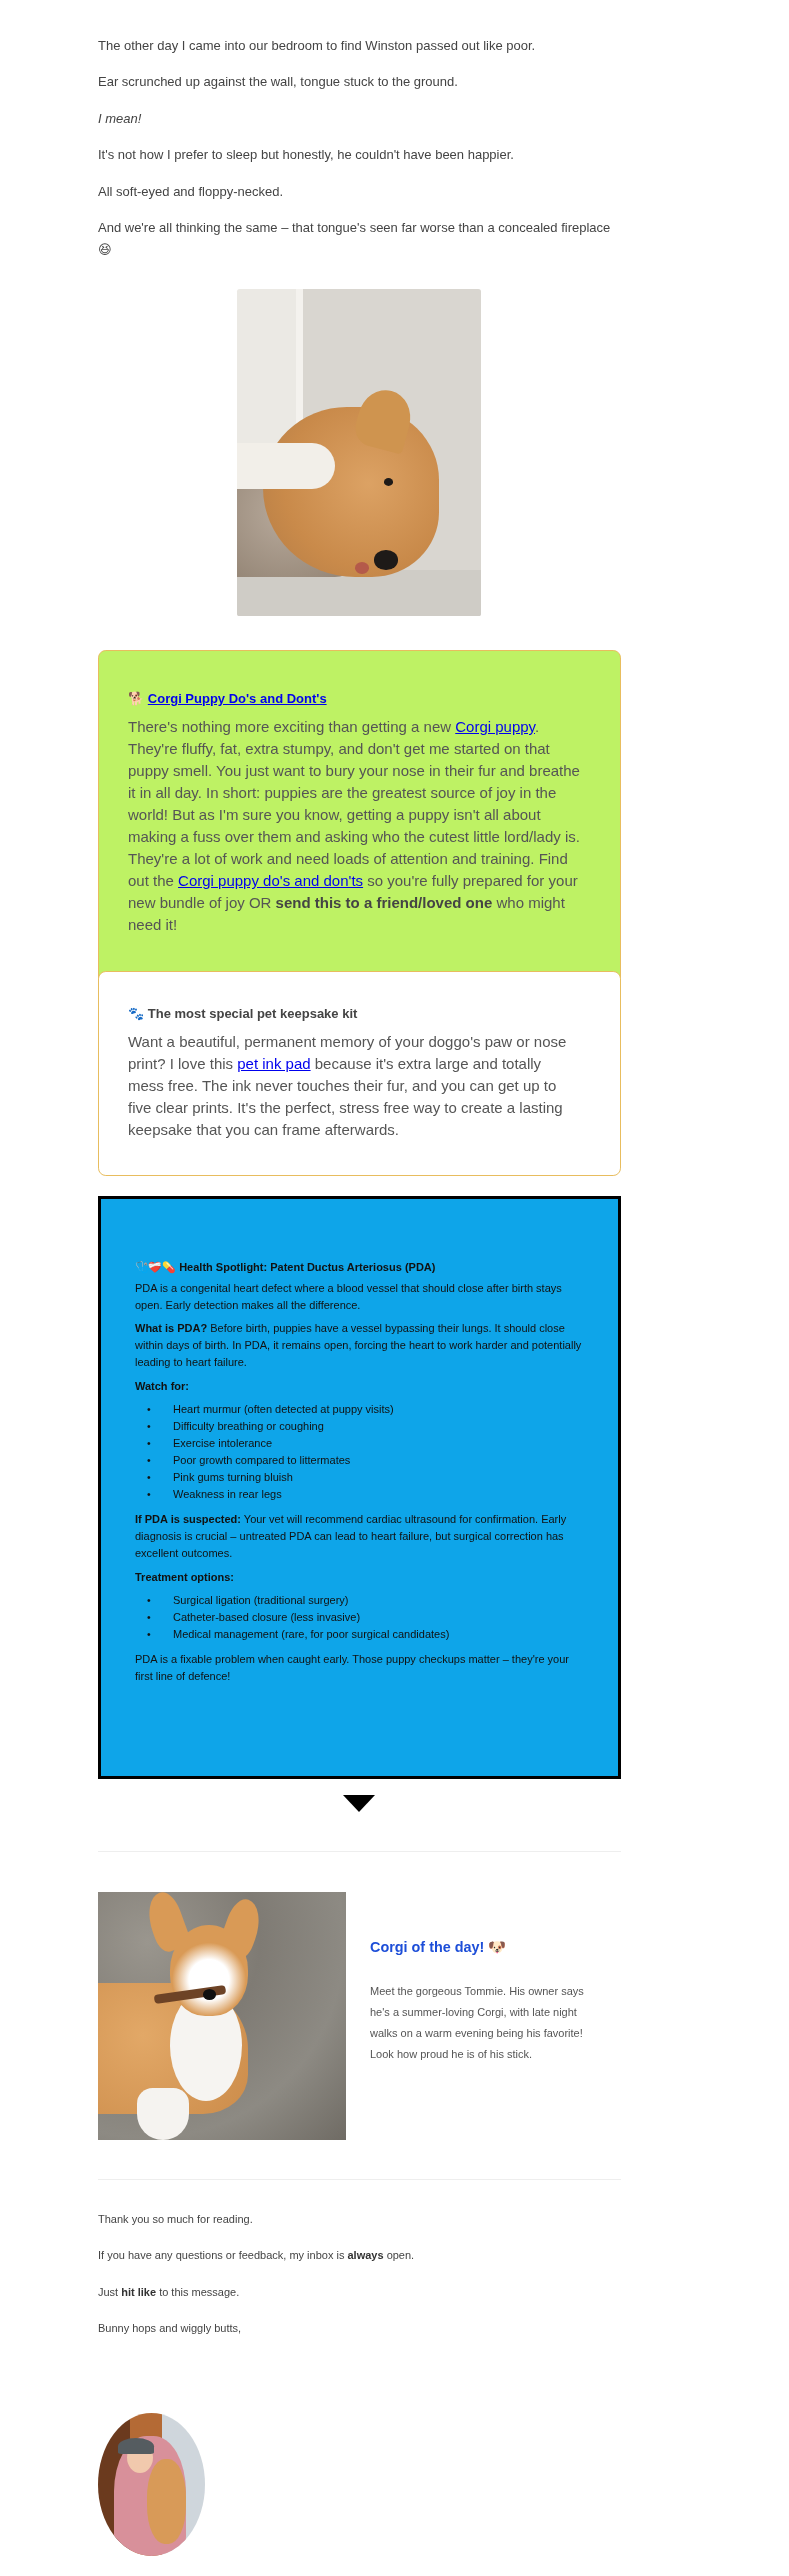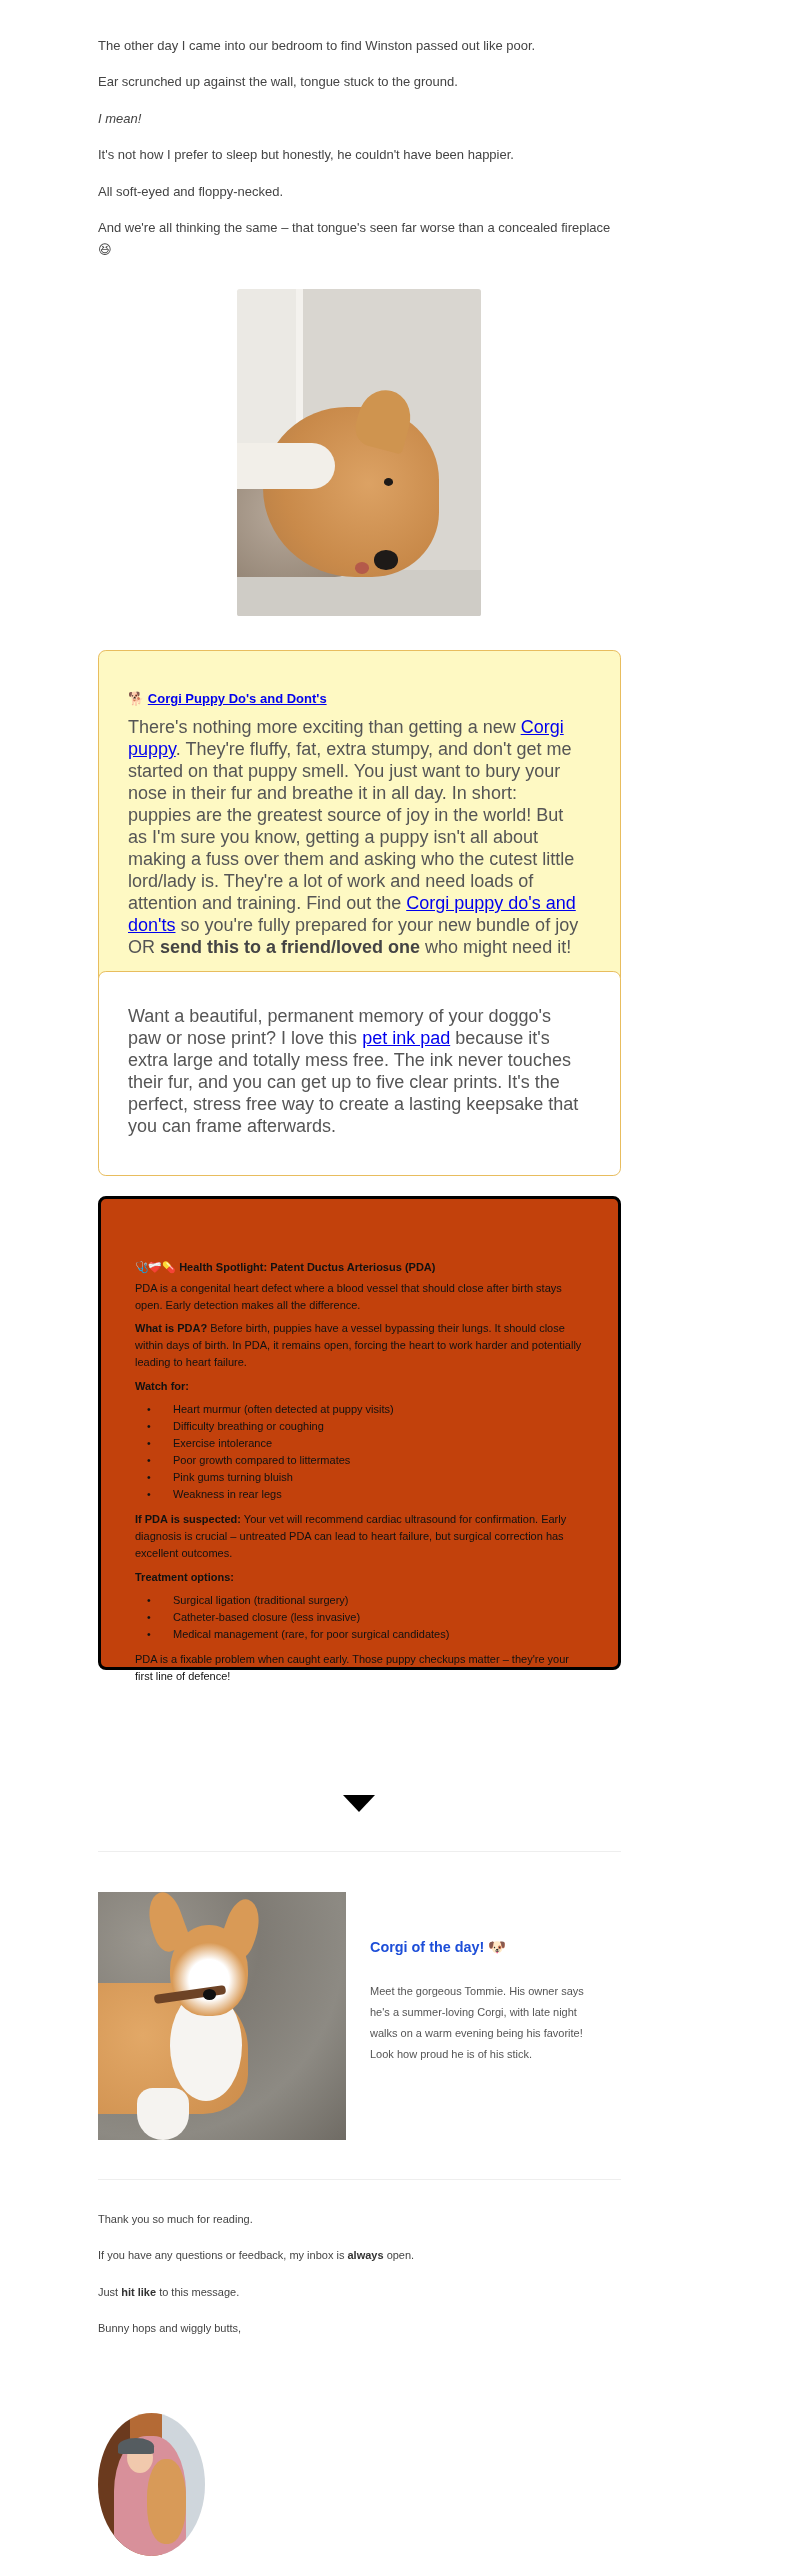--- a/index.html
+++ b/index.html
@@ -17,29 +17,29 @@
   .photo1 .dog { position:absolute; left:26px; top:118px; width:176px; height:170px; border-radius: 50% 45% 40% 55%;
             background: radial-gradient(circle at 60% 45%, #dca264, #c98a4a 60%, #b27b45); }
   .photo1 .white { position:absolute; left:0; top:154px; width:98px; height:46px; border-radius: 0 26px 26px 0; background:#f2efe9; }
   .photo1 .ear { position:absolute; left:121px; top:101px; width:52px; height:59px; border-radius:60% 60% 10% 40%; background:#cf944f; transform:rotate(15deg); }
   .photo1 .nose { position:absolute; left:137px; top:261px; width:23.5px; height:19.6px; border-radius:50%; background:#1e1a18; }
   .photo1 .tongue { position:absolute; left:118px; top:273px; width:14.4px; height:11.8px; border-radius:50%; background:#b45a4a; }
   .photo1 .eye { position:absolute; left:147px; top:189px; width:9.1px; height:7.8px; border-radius:50%; background:#1e1a18; }
   .photo1 .floor { position:absolute; left:0; top:281px; width:100%; height:46px; background:#cfccc6; }
 
   .card { position: absolute; left: 98px; width: 523px; border: 1.3px solid #e8bd5e; border-radius: 7.8px; padding: 0 39px 0 29px; }
-  .card1 { top: 650px; height: 356px; background: #fef9c3; padding-top: 39px; }
+  .card1 { top: 650px; height: 356px; background: #bef264; padding-top: 39px; }
   .card2 { top: 971px; height: 205px; background: #ffffff; padding-top: 33px; }
   .card h3 { margin: 0 0 7.8px 0; font-size: 13px; font-weight: bold; line-height: 18.3px; color: #444444; }
   .card h3 a { color: #0000ee; text-decoration: underline; }
-  .card .body { font-size: 18px; line-height: 22px; color: #555555; }
+  .card .body { font-size: 15px; line-height: 22px; color: #555555; }
   a.lnk { color: #0000ee; text-decoration: underline; }
   .card .body b { color: #444444; }
 
-  .spot { position: absolute; left: 98px; top: 1196px; width: 523px; height: 474px; border: 3.3px solid #000; border-radius: 8px; background:#c2410c;
+  .spot { position: absolute; left: 98px; top: 1196px; width: 523px; height: 583px; border: 3.3px solid #000; border-radius: 0; background:#0ea5e9;
           padding: 60px 33px 0 34px; color: #111111; }
   .spot h4 { margin: 0 0 3.9px 0; font-size: 11px; font-weight: bold; line-height: 17px; }
   .spot p { font-size: 11px; line-height: 17px; margin-bottom: 6.5px; }
   .spot .lbl { font-weight: bold; }
   .spot ul { margin: 1.3px 0 7.8px 0; padding-left: 38px; list-style: none; }
   .spot li { font-size: 11px; line-height: 17px; position: relative; }
   .spot li::before { content: "•"; position: absolute; left: -26px; top: 0; font-size: 10.5px; }
   .tri { position: absolute; left: 343px; top: 1795px; width: 0; height: 0; border-left: 16.3px solid transparent; border-right: 16.3px solid transparent; border-top: 17px solid #000; }
 
   .hr { position: absolute; left: 98px; width: 523px; height: 1.3px; background: #eeeeee; }
@@ -95,20 +95,24 @@
 
 <div class="card card1">
   <h3>
     <span class="emoji">🐕</span>
     <a href="#">Corgi Puppy Do's and Dont's</a>
   </h3>
   <p class="body"><span>There's nothing more exciting than getting a new </span><a href="#" class="lnk">Corgi puppy</a><span>. They're fluffy, fat, extra stumpy, and don't get me started on that puppy smell. You just want to bury your nose in their fur and breathe it in all day. In short: puppies are the greatest source of joy in the world! But as I'm sure you know, getting a puppy isn't all about making a fuss over them and asking who the cutest little lord/lady is. They're a lot of work and need loads of attention and training. Find out the </span><a href="#" class="lnk">Corgi puppy do's and don'ts</a><span> so you're fully prepared for your new bundle of joy OR </span><b>send this to a friend/loved one</b><span> who might need it!</span></p>
 </div>
 
 <div class="card card2">
+  <h3>
+    <span class="emoji" style="color:#2f7fd6">🐾</span>
+    <span>The most special pet keepsake kit</span>
+  </h3>
   <p class="body"><span>Want a beautiful, permanent memory of your doggo's paw or nose print? I love this </span><a href="#" class="lnk">pet ink pad</a><span> because it's extra large and totally mess free. The ink never touches their fur, and you can get up to five clear prints. It's the perfect, stress free way to create a lasting keepsake that you can frame afterwards.</span></p>
 </div>
 
 <div class="spot">
   <h4>
     <span class="emoji">🩺❤️‍🩹💊</span>
     <span>Health Spotlight: Patent Ductus Arteriosus (PDA)</span>
   </h4>
   <p>PDA is a congenital heart defect where a blood vessel that should close after birth stays open. Early detection makes all the difference.</p>
   <p><span class="lbl">What is PDA?</span><span> Before birth, puppies have a vessel bypassing their lungs. It should close within days of birth. In PDA, it remains open, forcing the heart to work harder and potentially leading to heart failure.</span></p>

